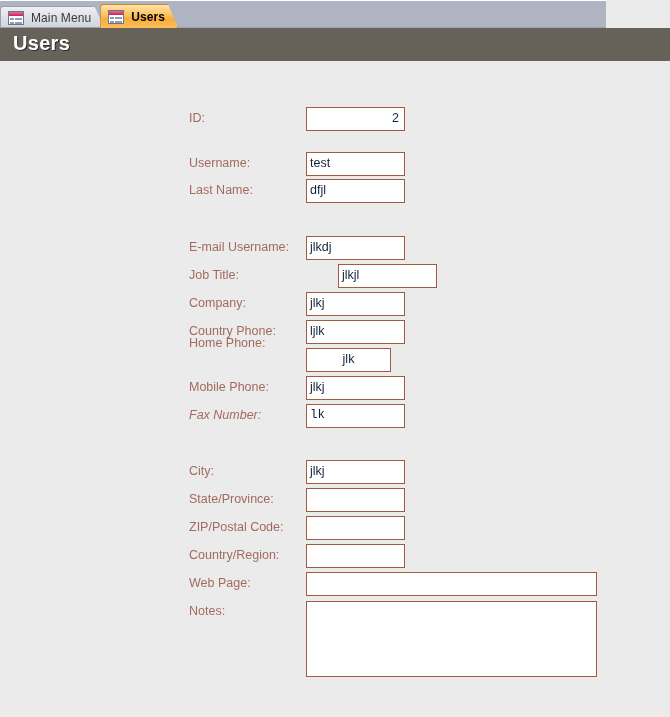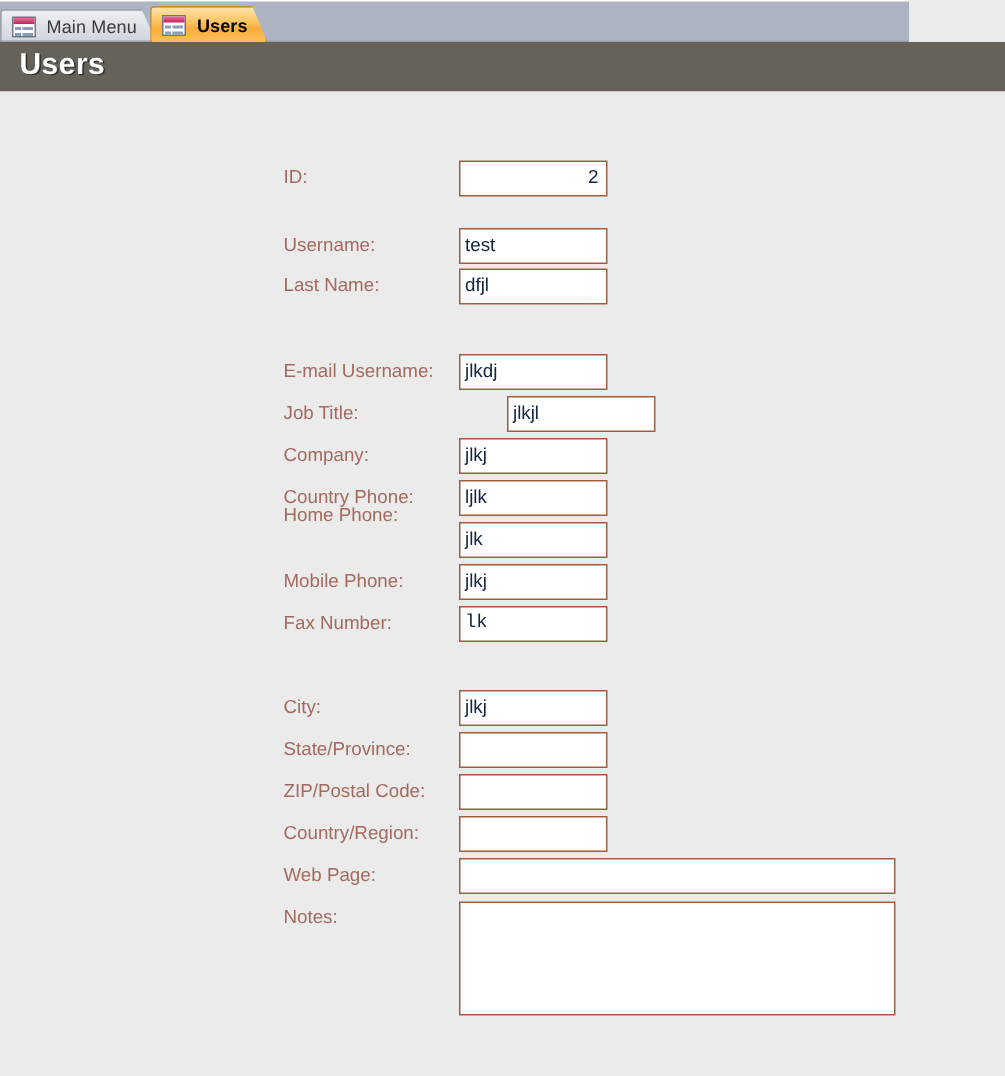--- a/index.html
+++ b/index.html
@@ -242,30 +242,30 @@
     <div class="f-input" style="left:306px; top:231px; width:99px;">jlkj</div>
   </div>
 
   <div class="field">
     <div class="f-label" style="left:189px; top:263px;">Country Phone:</div>
     <div class="f-input" style="left:306px; top:259px; width:99px;">ljlk</div>
   </div>
 
   <div class="field">
     <div class="f-label" style="left:189px; top:275px;">Home Phone:</div>
-    <div class="f-input" style="left:306px; top:287px; width:99px;">jlk</div>
+    <div class="f-input" style="left:306px; top:287px; width:85px;text-align:center;">jlk</div>
   </div>
 
   <div class="field">
     <div class="f-label" style="left:189px; top:319px;">Mobile Phone:</div>
     <div class="f-input" style="left:306px; top:315px; width:99px;">jlkj</div>
   </div>
 
   <div class="field">
-    <div class="f-label" style="left:189px; top:347px;">Fax Number:</div>
+    <div class="f-label" style="left:189px; top:347px;font-style:italic;">Fax Number:</div>
     <div class="f-input" style="left:306px; top:343px; width:99px;font-family:Liberation Mono, monospace;">lk</div>
   </div>
 
   <div class="field">
     <div class="f-label" style="left:189px; top:403px;">City:</div>
     <div class="f-input" style="left:306px; top:399px; width:99px;">jlkj</div>
   </div>
 
   <div class="field">
     <div class="f-label" style="left:189px; top:431px;">State/Province:</div>

